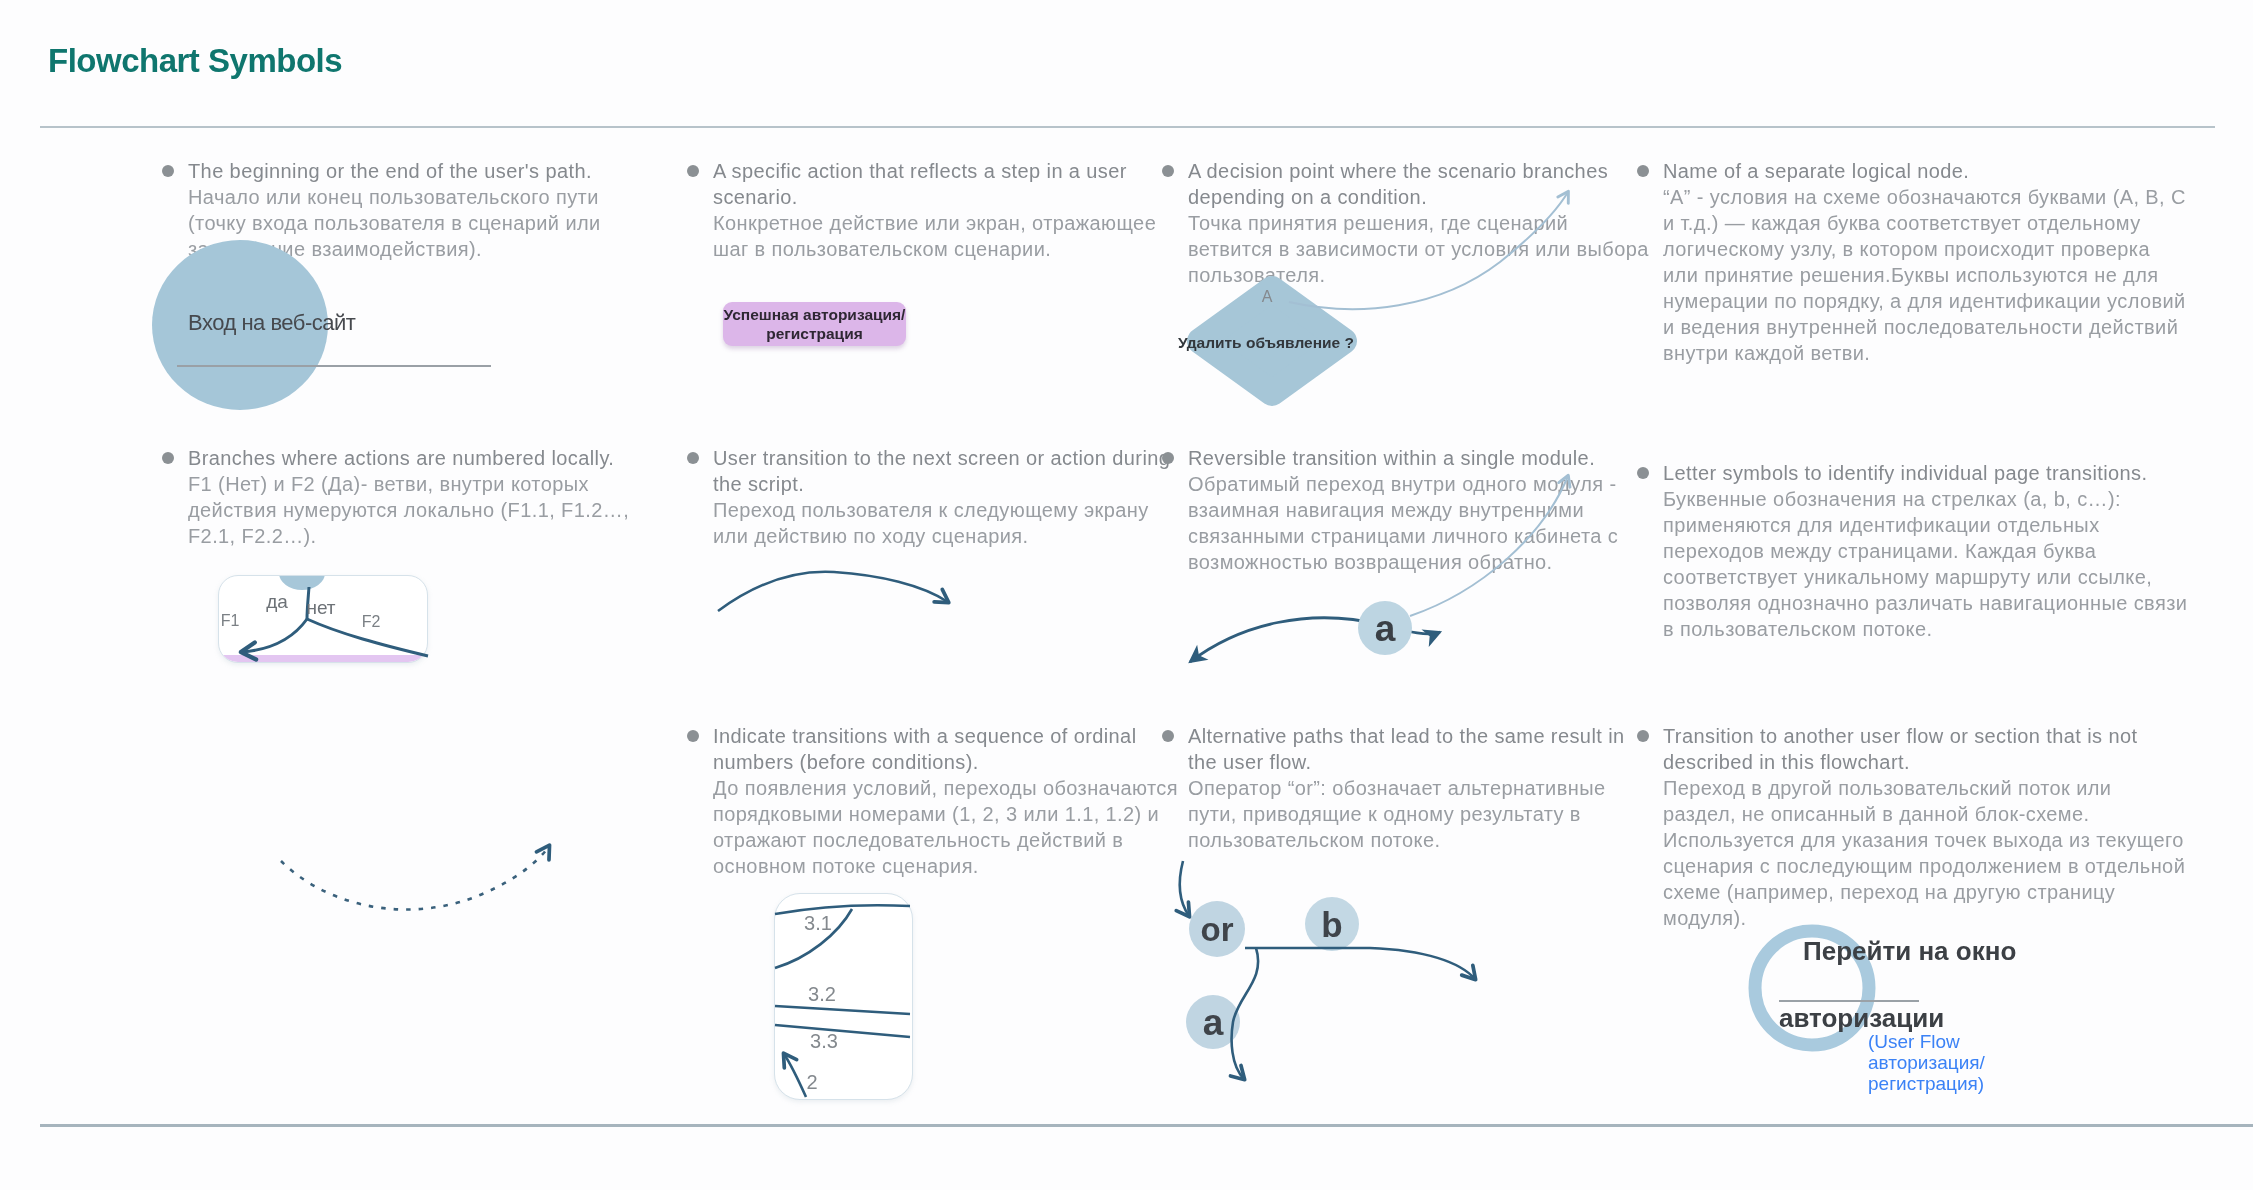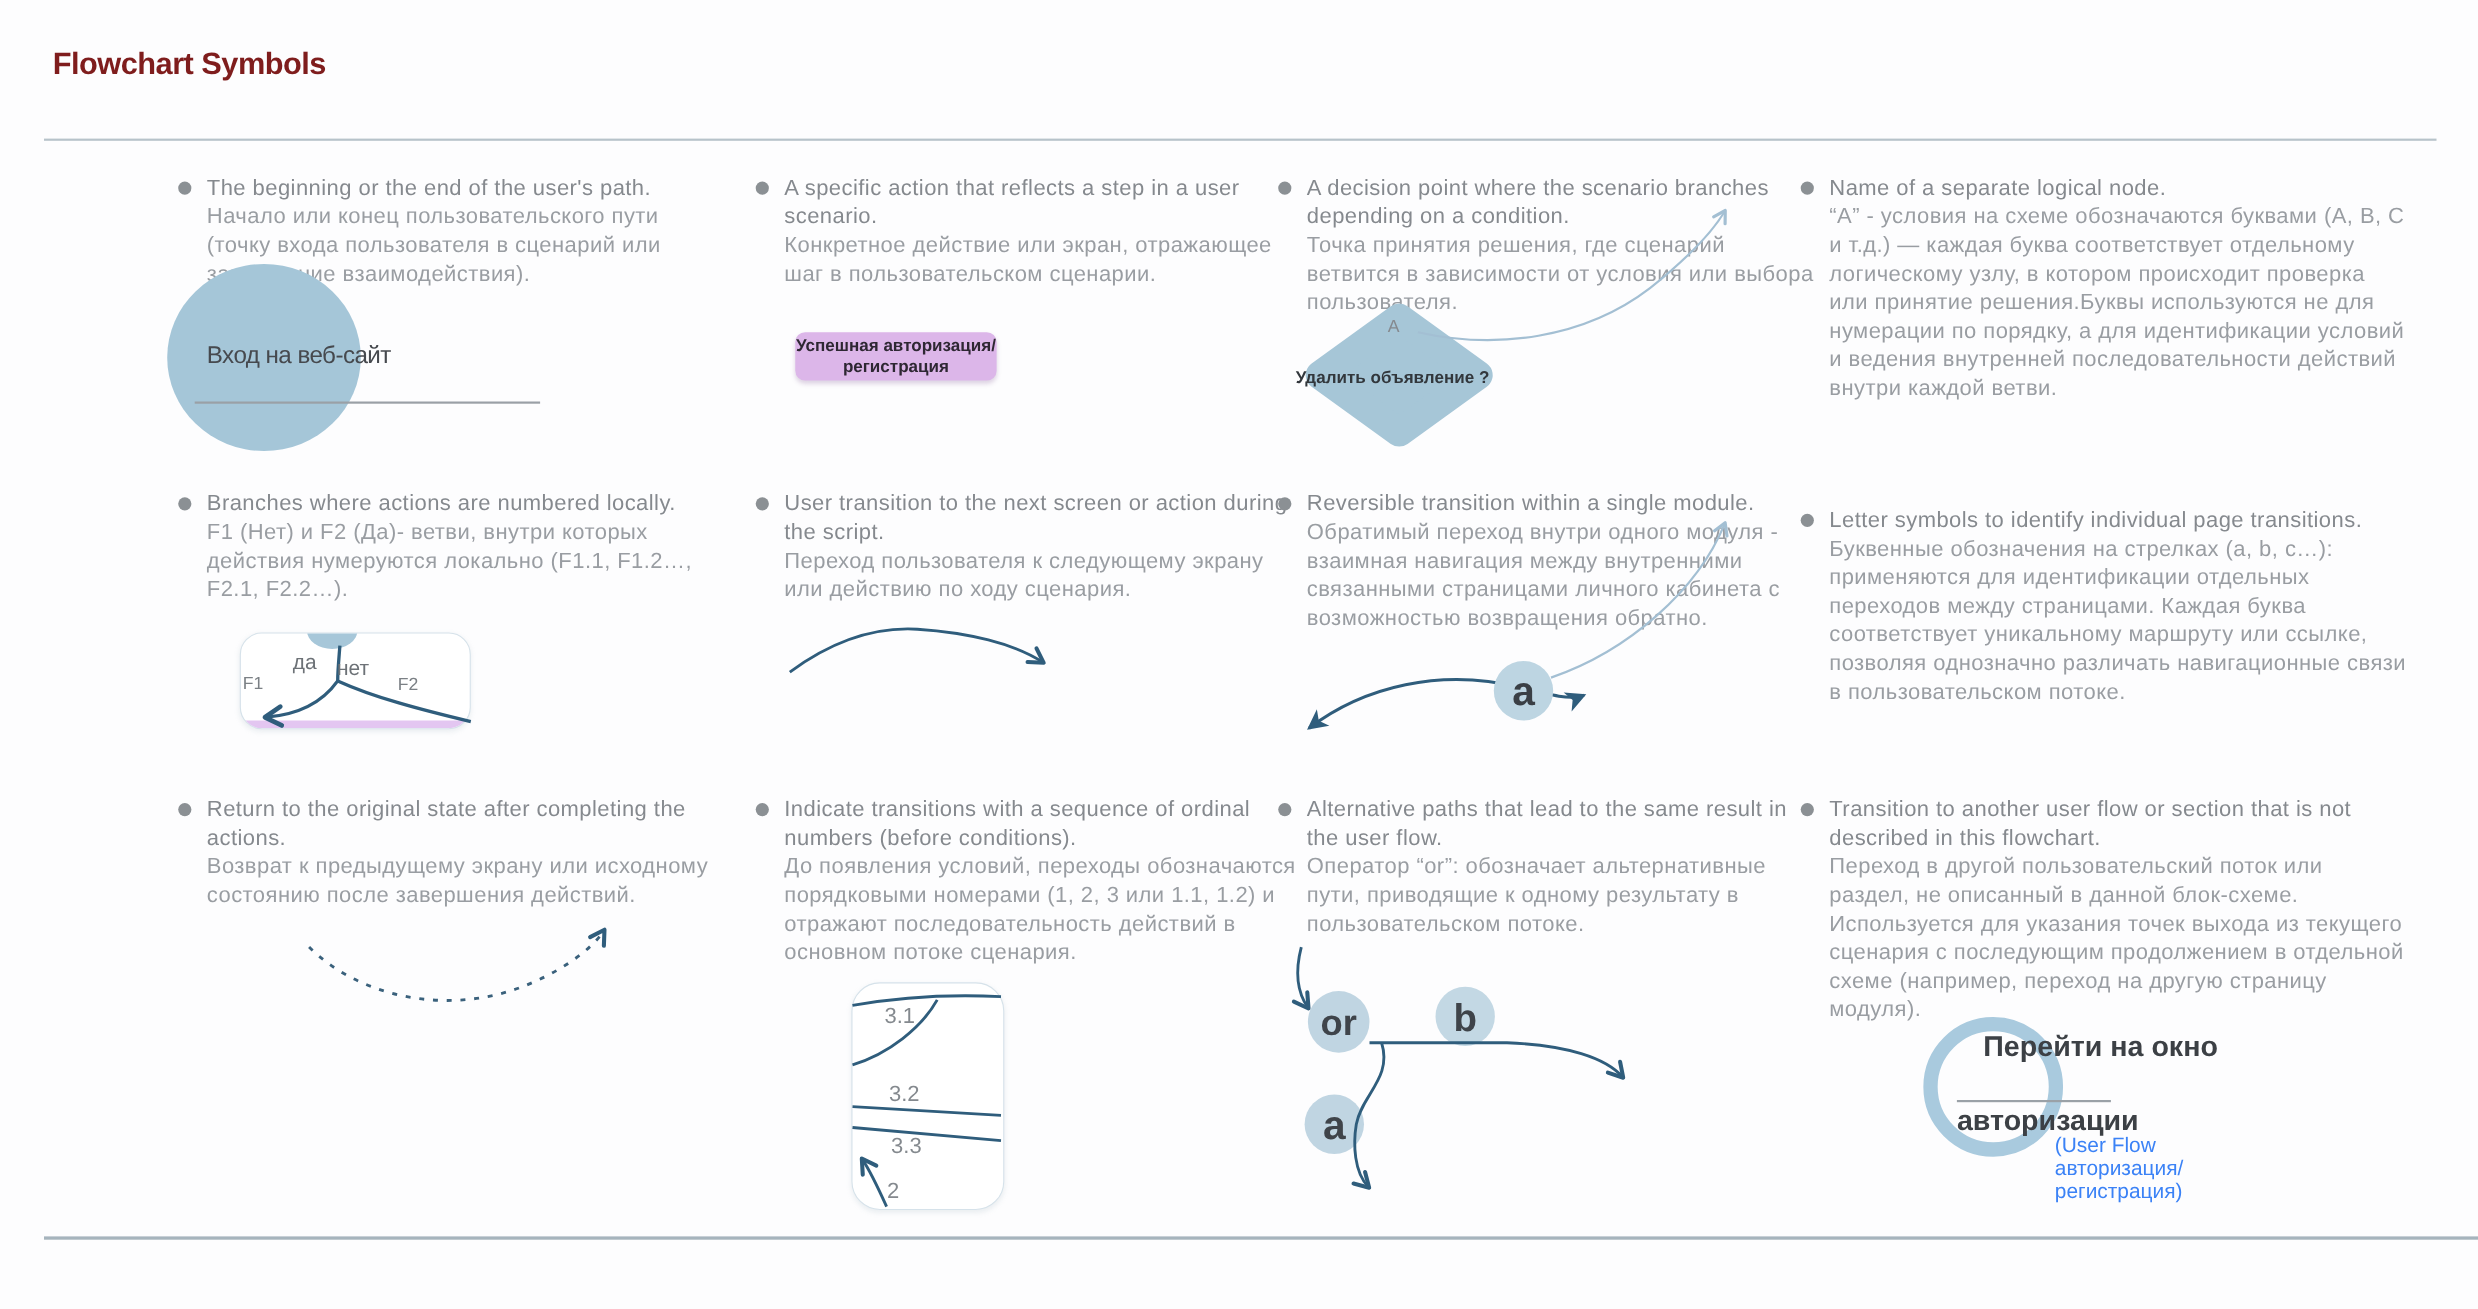--- a/index.html
+++ b/index.html
@@ -1,22 +1,22 @@
 <!DOCTYPE html>
 <html><head>
 <meta charset="utf-8">
 <style>
   html,body{margin:0;padding:0;background:#ffffff;}
   #page{
     position:relative;width:2253px;height:1190px;background:#fdfdfe;
     font-family:"Liberation Sans", sans-serif;overflow:hidden;
   }
   .page-title{
-    position:absolute;left:48px;top:42px;font-size:28px;font-weight:bold;
-    color:#7f1d1d;letter-spacing:-0.5px;
+    position:absolute;left:48px;top:42px;font-size:33px;font-weight:bold;
+    color:#0f766e;letter-spacing:-0.5px;
   }
   .rule{position:absolute;background:#b7c3ca;}
   .rule.top{left:40px;top:126px;width:2175px;height:2px;}
   .rule.bottom{left:40px;top:1124px;width:2213px;height:3px;background:#a6b4bd;}
 
   .cell{position:absolute;font-size:20px;line-height:26px;letter-spacing:0.4px;margin-left:48px;}
   .cell .en{color:#85898e;position:relative;}
   .cell .ru{color:#999da2;}
   .bullet{
     position:absolute;left:-26px;top:7px;width:12px;height:12px;border-radius:50%;
@@ -96,24 +96,20 @@
   </div>
   <div class="cell" style="left:1140px;top:445px;width:470px;">
     <div class="en"><span class="bullet"></span><span>Reversible transition within a single module.</span></div>
     <div class="ru">Обратимый переход внутри одного модуля - взаимная навигация между внутренними связанными страницами личного кабинета с возможностью возвращения обратно.</div>
   </div>
   <div class="cell" style="left:1615px;top:460px;width:525px;">
     <div class="en"><span class="bullet"></span><span>Letter symbols to identify individual page transitions.</span></div>
     <div class="ru">Буквенные обозначения на стрелках (a, b, c…): применяются для идентификации отдельных переходов между страницами. Каждая буква соответствует уникальному маршруту или ссылке, позволяя однозначно различать навигационные связи в пользовательском потоке.</div>
   </div>
 
-  <div class="cell" style="left:140px;top:723px;width:480px;">
-    <div class="en"><span class="bullet"></span><span>Return to the original state after completing the actions.</span></div>
-    <div class="ru">Возврат к предыдущему экрану или исходному состоянию после завершения действий.</div>
-  </div>
   <div class="cell" style="left:665px;top:723px;width:480px;">
     <div class="en"><span class="bullet"></span><span>Indicate transitions with a sequence of ordinal numbers (before conditions).</span></div>
     <div class="ru">До появления условий, переходы обозначаются порядковыми номерами (1, 2, 3 или 1.1, 1.2) и отражают последовательность действий в основном потоке сценария.</div>
   </div>
   <div class="cell" style="left:1140px;top:723px;width:470px;">
     <div class="en"><span class="bullet"></span><span>Alternative paths that lead to the same result in the user flow.</span></div>
     <div class="ru">Оператор “or”: обозначает альтернативные пути, приводящие к одному результату в пользовательском потоке.</div>
   </div>
   <div class="cell" style="left:1615px;top:723px;width:525px;">
     <div class="en"><span class="bullet"></span><span>Transition to another user flow or section that is not described in this flowchart.</span></div>

